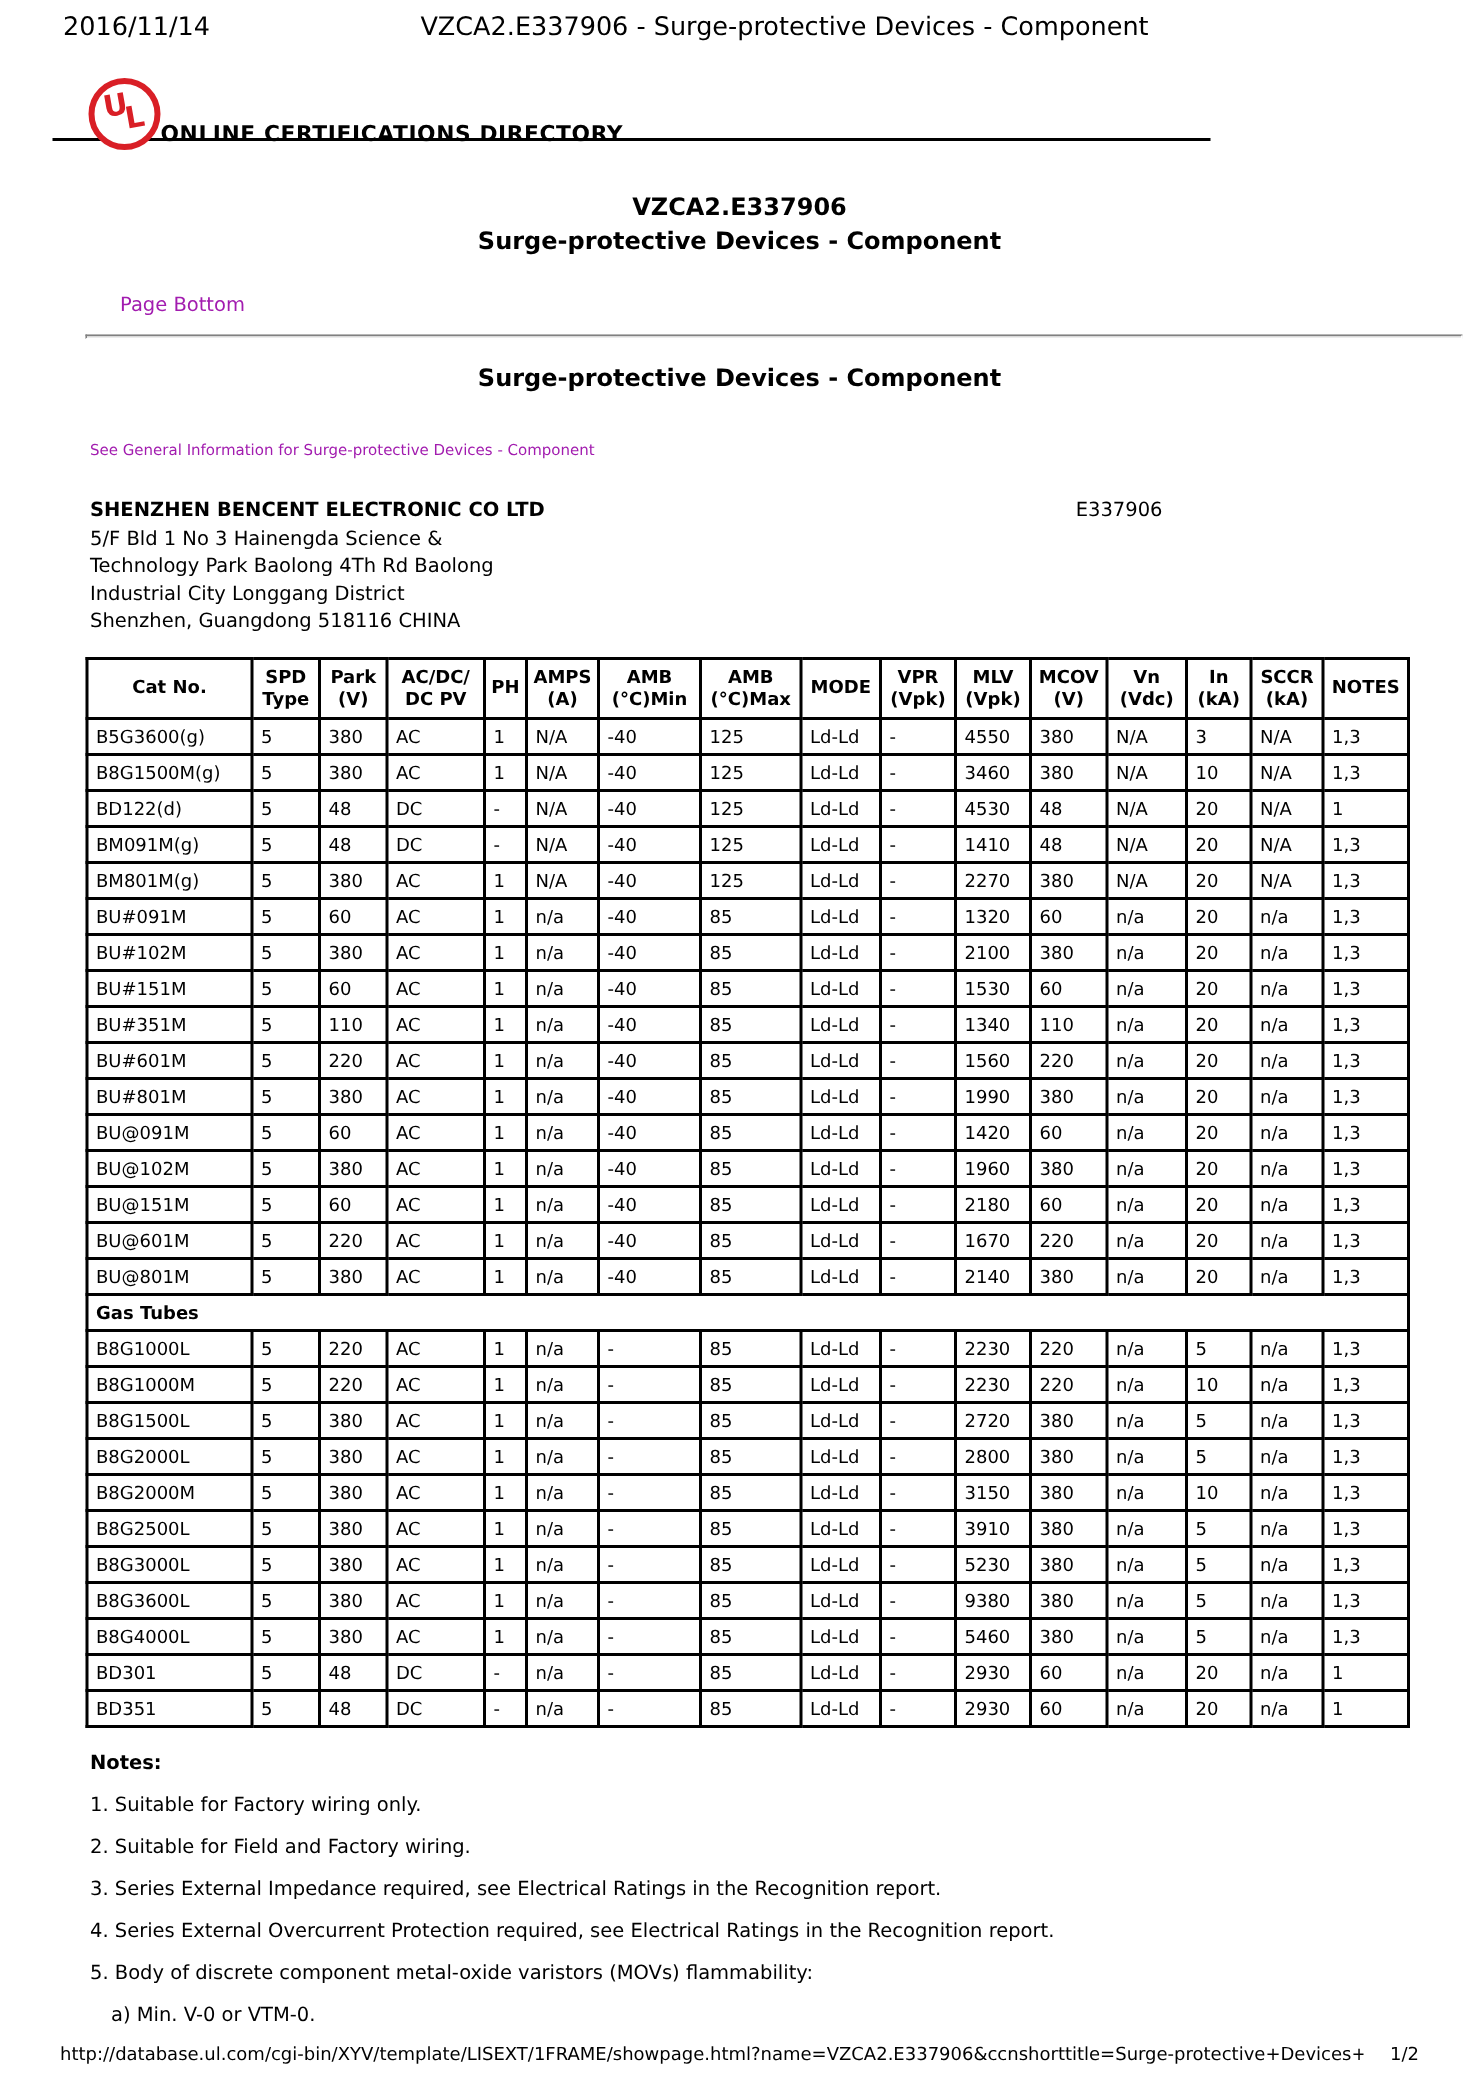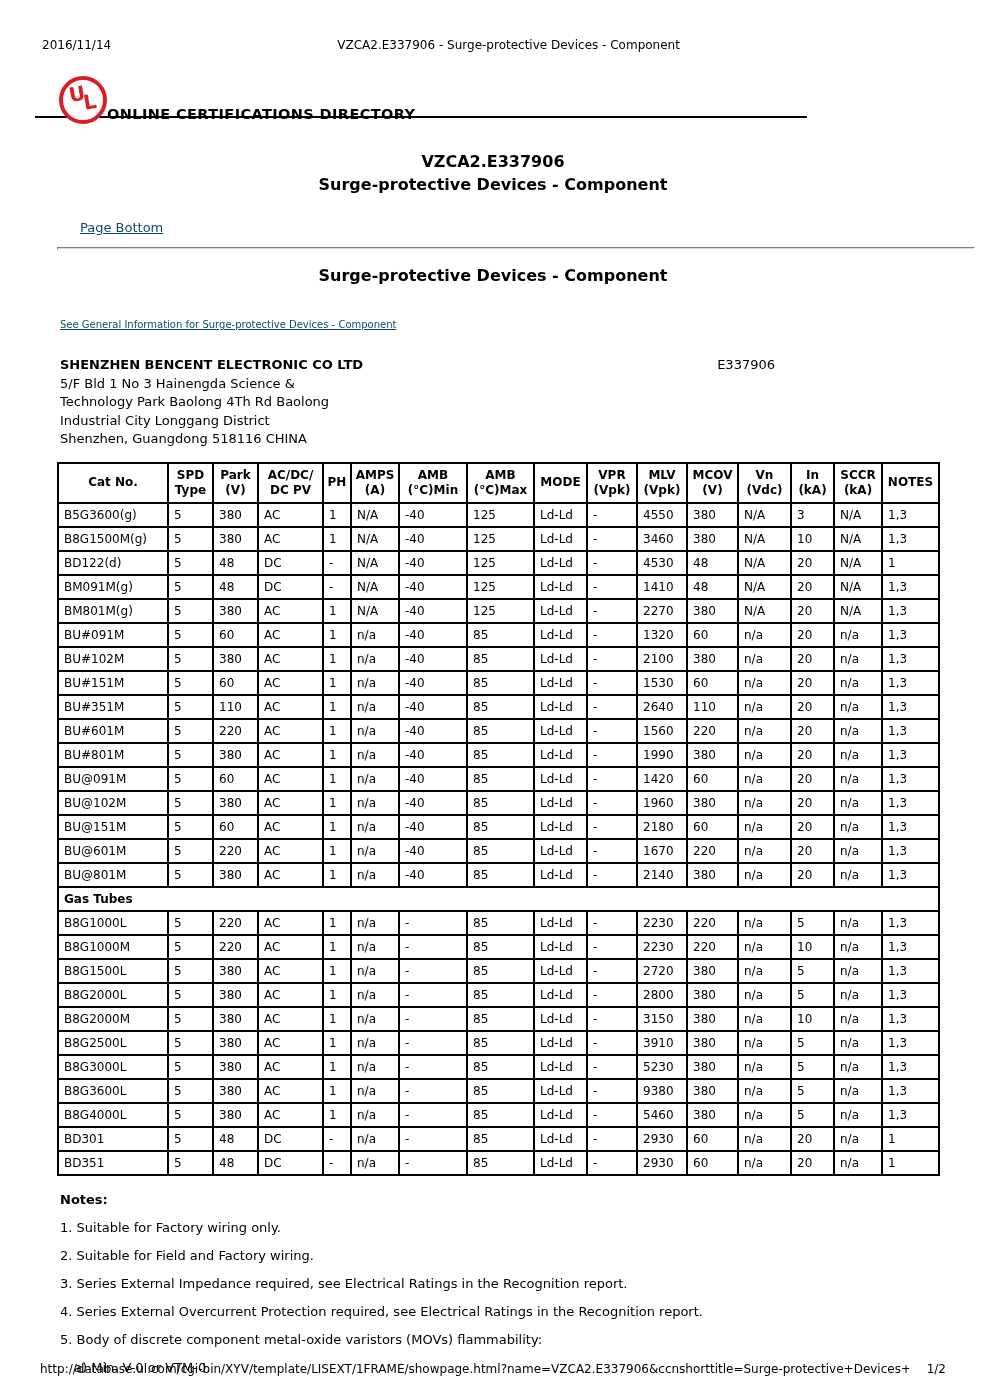--- a/index.html
+++ b/index.html
@@ -10,22 +10,22 @@
     margin: 0 auto;
     font-family: "DejaVu Sans", "Liberation Sans", sans-serif;
     color: #000;
     position: relative;
   }
 
   
   .print-header {
     display: flex;
     align-items: baseline;
-    padding: 38px 40px 0 42px;
-    font-size: 12px;
+    padding: 8px 40px 0 42px;
+    font-size: 17px;
   }
   .print-header .date { flex: 0 0 auto; }
   .print-header .doc-title { flex: 1 1 auto; text-align: center; padding-right: 40px; }
 
   
   .logo-block { position: relative; margin: 22px 0 0 35px; width: 772px; height: 56px; }
   .banner-underline {
     position: absolute; left: 0; top: 42px; width: 772px;
     border-bottom: 2px solid #000;
   }
@@ -46,21 +46,21 @@
   .ul-letters .u { position: absolute; left: 7px; top: 1px; font-size: 20px; }
   .ul-letters .l { position: absolute; left: 20px; top: 11px; font-size: 20px; }
   .banner-text {
     position: absolute; left: 72px; top: 32px;
     font-size: 14.5px; font-weight: bold; letter-spacing: 0.4px;
   }
 
   
   .main-title { margin-top: 20px; text-align: center; font-size: 16px; font-weight: bold; line-height: 1.45; }
 
-  .link { color: #0c4a6e; text-decoration: underline; cursor: pointer; }
+  .link { color: #a21caf; cursor: pointer; }
 
   .page-bottom-row { margin: 24px 0 0 80px; font-size: 13px; }
 
   .rule {
     margin: 12px 0 0 57px; width: 918px; height: 3px;
     border-top: 1px solid #808080;
     border-left: 1px solid #808080;
     border-bottom: 1px solid #fff;
     border-right: 1px solid #fff;
     background: #d9d9d9;
@@ -370,21 +370,21 @@
         <td class="cat">BU#351M</td>
         <td>5</td>
         <td>110</td>
         <td>AC</td>
         <td>1</td>
         <td>n/a</td>
         <td>-40</td>
         <td>85</td>
         <td>Ld-Ld</td>
         <td>-</td>
-        <td>2640</td>
+        <td>1340</td>
         <td>110</td>
         <td>n/a</td>
         <td>20</td>
         <td>n/a</td>
         <td>1,3</td>
       </tr>
       <tr>
         <td class="cat">BU#601M</td>
         <td>5</td>
         <td>220</td>

